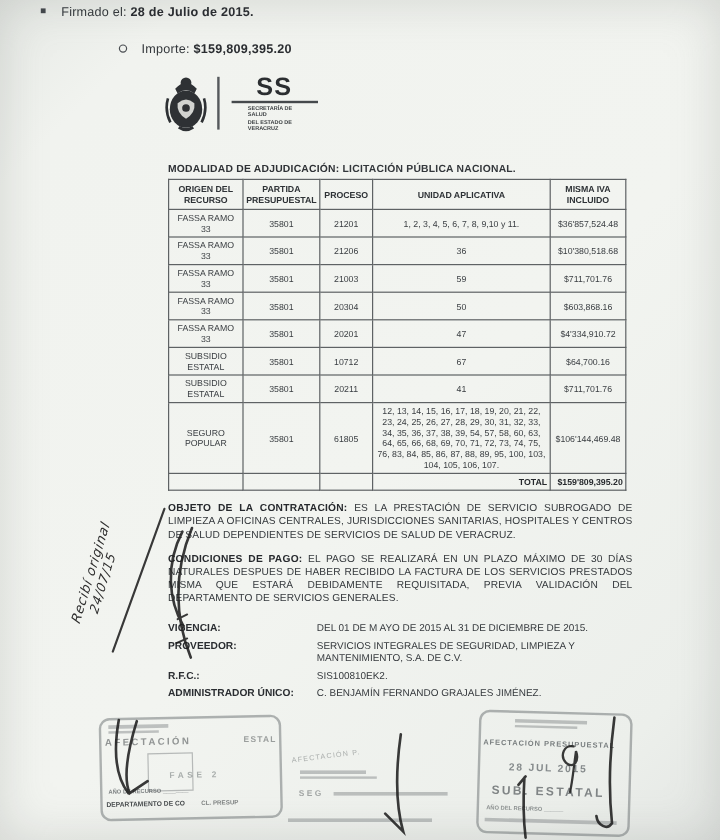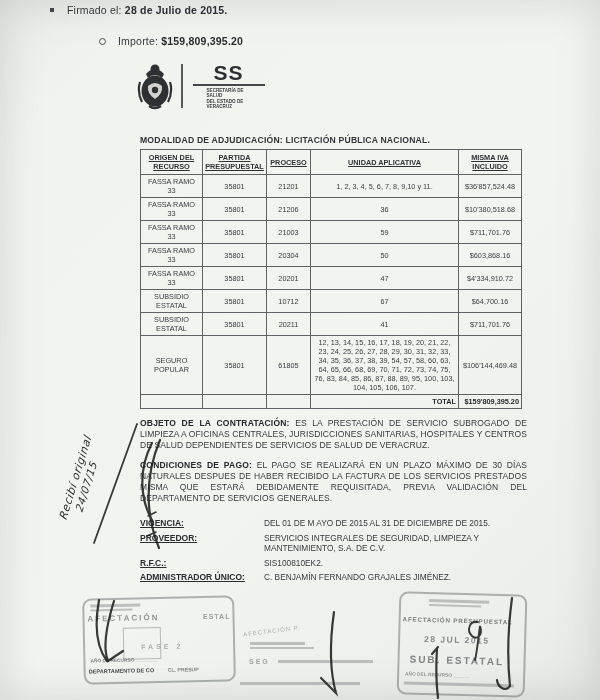--- a/index.html
+++ b/index.html
@@ -4,54 +4,54 @@
 <style>
   html,body{margin:0;padding:0;}
   body{width:600px;height:700px;overflow:hidden;background:#d8dad7;
        font-family:"Liberation Sans", sans-serif;}
   .page{position:relative;width:600px;height:700px;
         background:linear-gradient(135deg,#e7eae6 0%,#f1f3ef 12%,#f2f4f0 55%,#ecefeb 88%,#e4e7e4 100%);
         box-shadow:inset 0 0 40px rgba(120,125,120,.25);
         color:#383c40;}
   
   .bullet-row{position:absolute;font-size:10.5px;color:#34383c;letter-spacing:.2px;}
-  .b1{left:50px;top:4px;}
+  .b1{left:34px;top:4px;}
   .b2{left:99px;top:35px;}
   .sq{display:inline-block;width:4px;height:4px;background:#43474b;margin-right:13px;vertical-align:2px;}
   .ci{display:inline-block;width:5px;height:5px;border:1.2px solid #4a4e52;border-radius:50%;margin-right:12px;vertical-align:0px;}
   .bold{font-weight:bold;color:#2a2d31;}
   
   .logo{position:absolute;left:136px;top:62px;display:flex;align-items:center;gap:7px;}
   .logo-divider{width:1.5px;height:44px;background:#55595c;}
   .logo-right{display:flex;flex-direction:column;align-items:center;width:78px;}
   .logo-ss{font-size:21px;font-weight:bold;color:#2b2e31;letter-spacing:1px;line-height:20px;}
   .logo-rule{width:72px;height:2px;background:#45494c;margin:1px 0 2px 0;}
   .logo-org{font-size:4.6px;font-weight:bold;color:#3c4043;line-height:5.4px;text-align:left;width:44px;}
   
   .content{position:absolute;left:140px;top:120px;width:387px;}
   .doc-title{font-size:9.5px;font-weight:bold;color:#2c2f33;text-align:center;letter-spacing:.4px;margin:0 0 0 14px;}
   .modalidad{font-size:8.6px;font-weight:bold;color:#2e3135;margin-top:15px;letter-spacing:.2px;}
   .modalidad .val{font-weight:bold;color:#33373b;}
   table.spec{border-collapse:collapse;margin-top:4px;width:381px;table-layout:fixed;}
   table.spec th,table.spec td{border:1px solid #5e6264;padding:2px 2px;font-size:7.3px;line-height:9px;
         text-align:center;color:#393d41;vertical-align:middle;word-wrap:break-word;}
   table.spec{border:1.5px solid #53575a;}
-  table.spec th{font-weight:bold;color:#2e3236;padding:3px 1px;text-decoration:underline;}
+  table.spec th{font-weight:bold;color:#2e3236;padding:3px 1px;}
   col.c1{width:62px;}col.c2{width:64px;}col.c3{width:44px;}col.c4{width:148px;}col.c5{width:63px;}
   td.amount{text-align:right;padding-right:3px;margin-top:45px;}
   tr.total-row td{font-weight:bold;color:#26292d;text-align:right;}
   td.total-amount{text-align:right;padding-right:2px;font-size:7.6px;}
   
   .para{font-size:8.5px;line-height:11px;text-align:justify;color:#35393d;margin:9px 0 0 0;letter-spacing:.1px;}
   .para b{color:#26292d;letter-spacing:.2px;}
   .para .strong-val{font-weight:bold;color:#26292d;}
   
   .fields{margin-top:14px;}
   .field{display:grid;grid-template-columns:124px 1fr;margin-bottom:4px;}
-  .field .lab{font-size:8.5px;font-weight:bold;color:#2a2d31;text-decoration:underline;}
+  .field .lab{font-size:8.5px;font-weight:bold;color:#2a2d31;}
   .field .val{font-size:8.3px;line-height:10.5px;color:#35393d;}
   
   .stamp{position:absolute;color:#787e80;}
   .stamp-box{position:absolute;border:2px solid rgba(104,110,111,.5);border-radius:9px;}
   .stamp-left{left:83px;top:597px;width:148px;height:82px;transform:rotate(-1.2deg);}
   .stamp-right{left:398px;top:593px;width:124px;height:99px;transform:rotate(1.6deg);}
   .faint-bars{position:absolute;display:flex;flex-direction:column;gap:2px;}
   .faint-bars span{display:block;height:2.5px;background:rgba(110,116,117,.4);}
   .st-word{position:absolute;font-weight:bold;white-space:nowrap;}
   .hand-note{position:absolute;left:57px;top:516px;transform:rotate(-73deg) skewX(-8deg);

